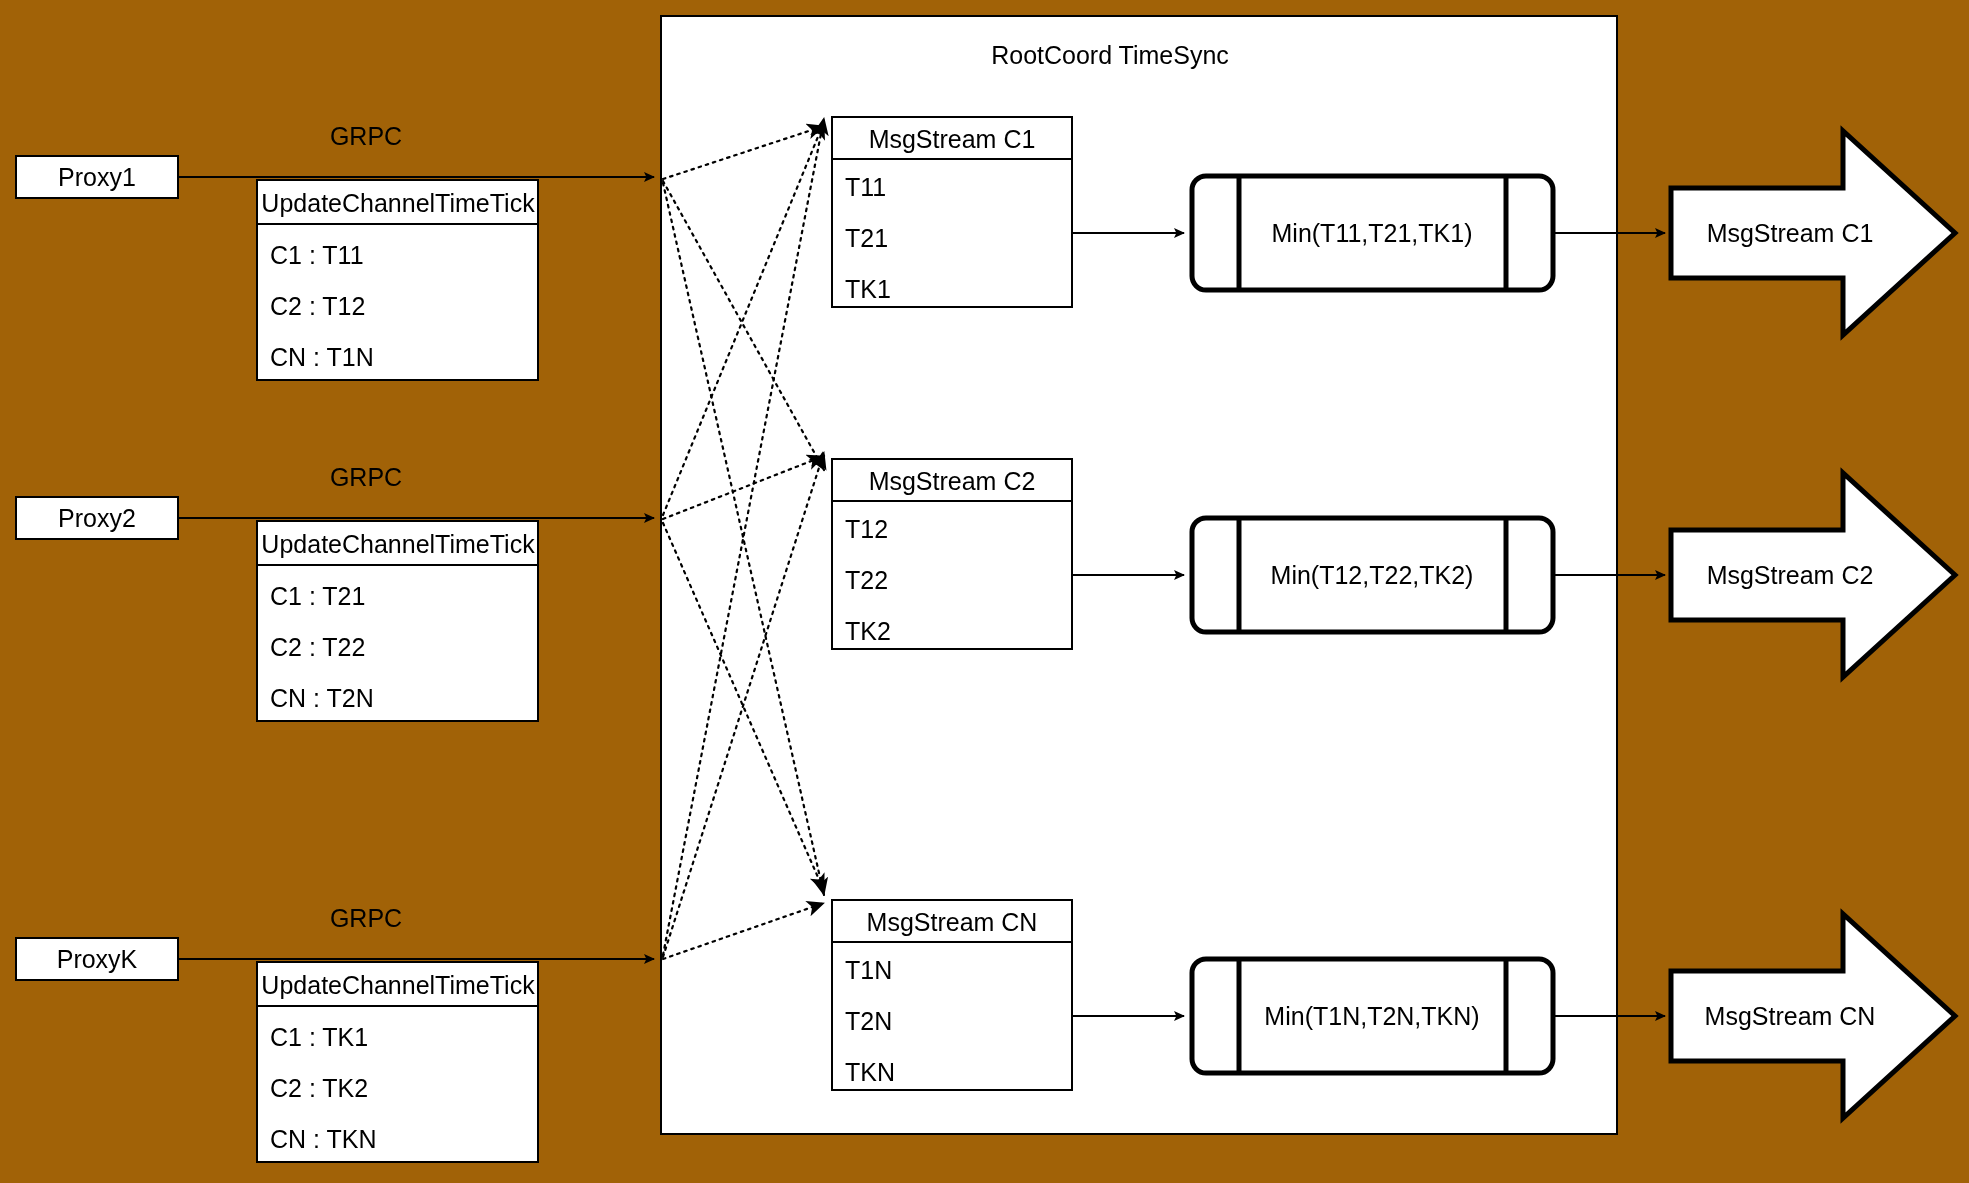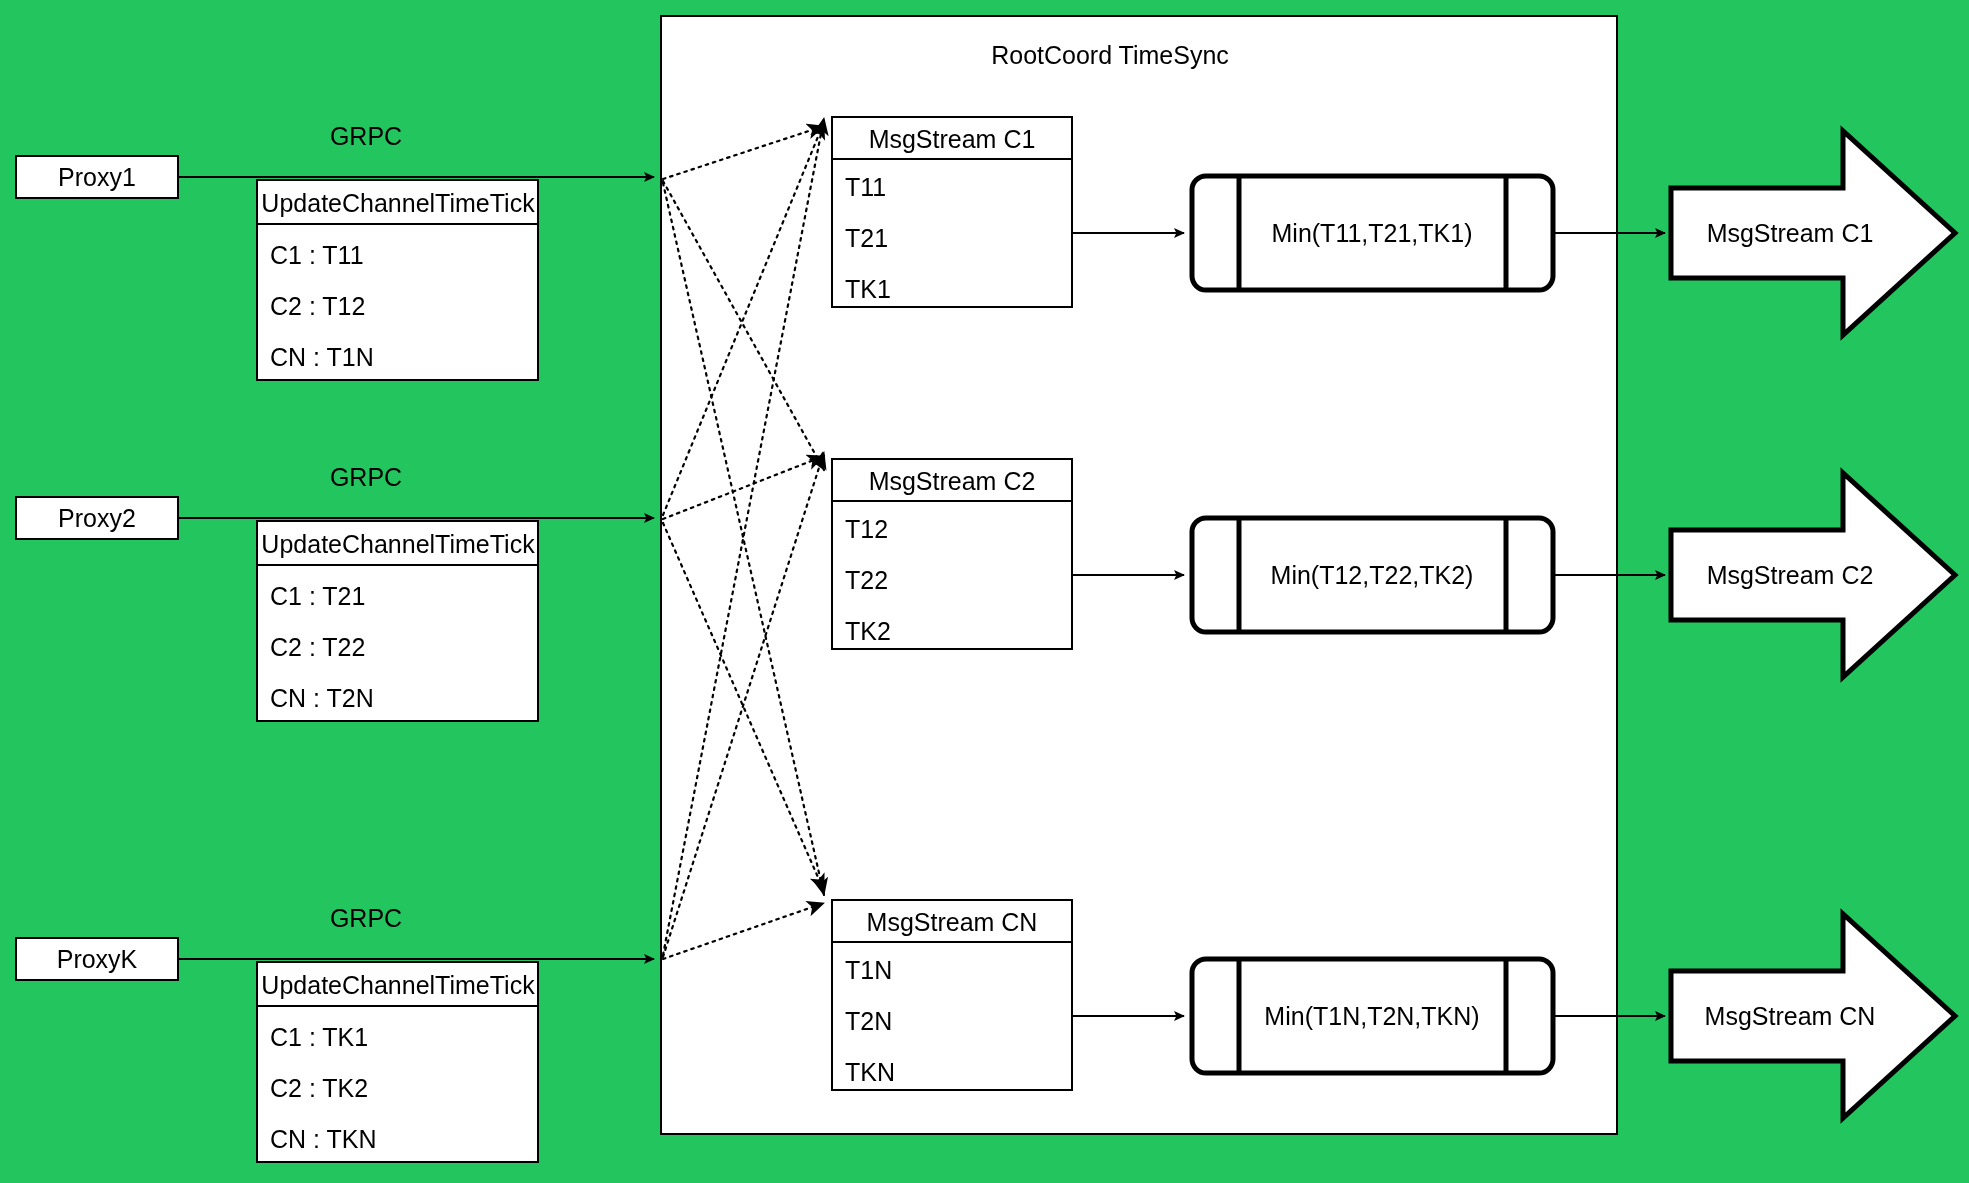--- a/index.html
+++ b/index.html
@@ -4,21 +4,21 @@
 <style>
   html, body {
     margin: 0;
     padding: 0;
     background: #ffffff;
   }
   #canvas-root {
     position: relative;
     width: 1969px;
     height: 1183px;
-    background: #22c55e;
+    background: #a16207;
     font-family: "Liberation Sans", sans-serif;
   }
   svg.diagram {
     display: block;
     width: 1969px;
     height: 1183px;
   }
   .stroke-thin {
     fill: none;
     stroke: #000000;

